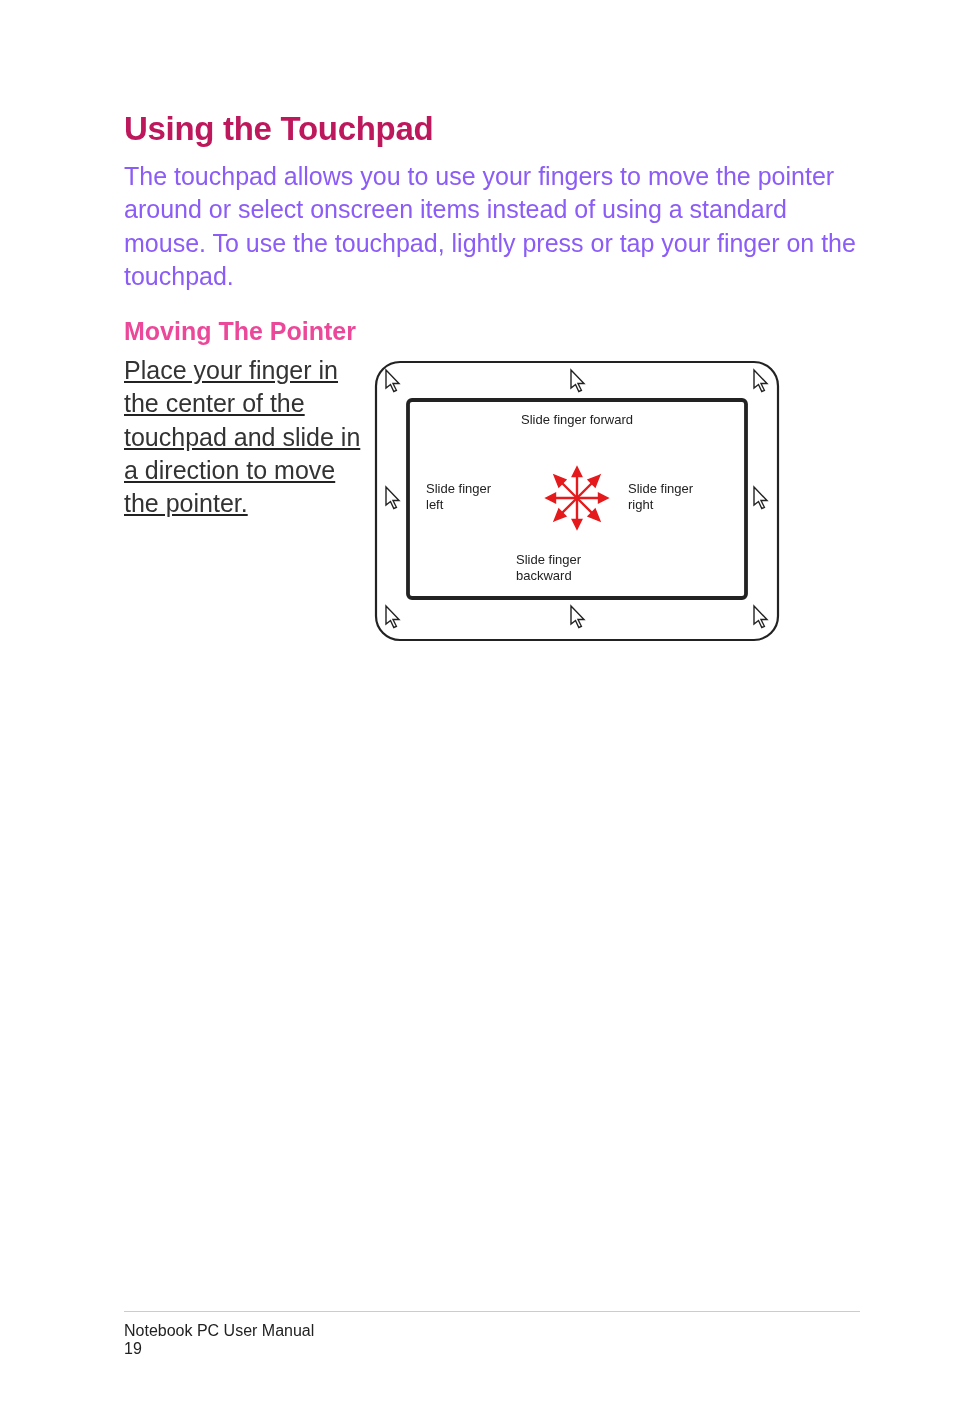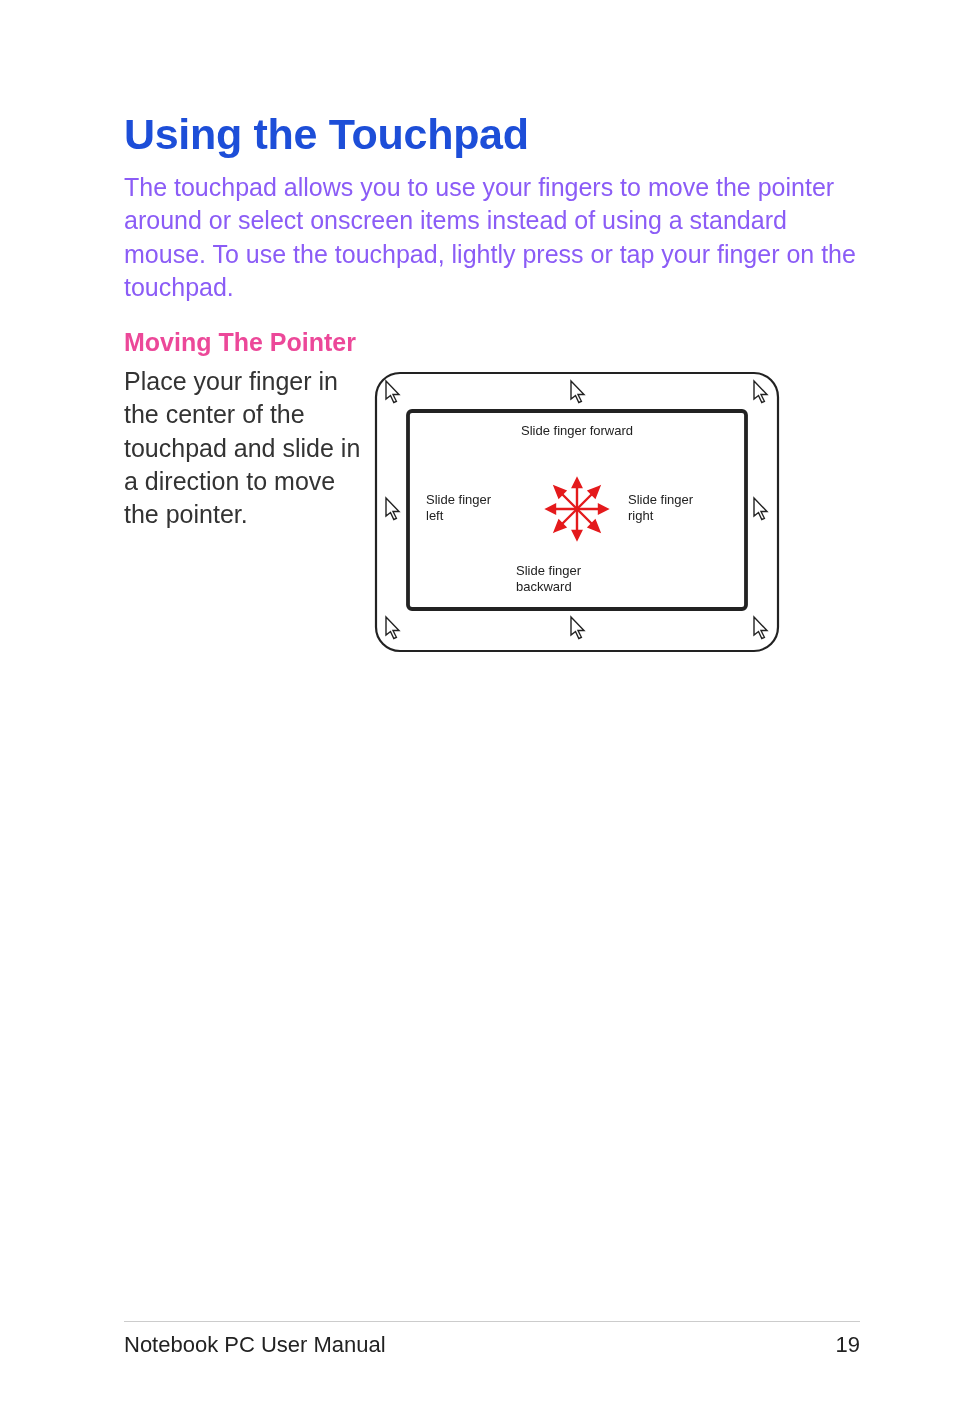--- a/index.html
+++ b/index.html
@@ -13,42 +13,43 @@
     position: relative;
   }
   .page {
     box-sizing: border-box;
     width: 954px;
     height: 1418px;
     padding: 110px 94px 60px 124px;
     position: relative;
   }
   h1.section {
-    font-size: 43px;
+    font-size: 33px;
     font-weight: 700;
     margin: 0 0 12px 0;
     letter-spacing: -0.3px;
-    color: #1d4ed8;
+    color: #be185d;
   }
   p.body {
     font-size: 25px;
     line-height: 1.33;
     margin: 0 0 24px 0;
     color: #8b5cf6;
     font-weight: 400;
   }
   h2.sub {
     font-size: 25px;
     font-weight: 700;
     margin: 0 0 8px 0;
     color: #ec4899;
   }
   .pointer-row {
     display: flex;
     align-items: flex-start;
+    text-decoration: underline;
   }
   .pointer-text {
     width: 238px;
     font-size: 25px;
     line-height: 1.33;
     color: #333;
     padding-right: 10px;
   }
   .diagram-wrap {
     width: 410px;
@@ -57,22 +58,23 @@
   }
   .footer {
     position: absolute;
     left: 124px;
     right: 94px;
     bottom: 60px;
     border-top: 1px solid #ccc;
     padding-top: 10px;
     display: flex;
     justify-content: space-between;
-    font-size: 22px;
+    font-size: 16px;
     color: #222;
+    flex-direction: column;
   }
   svg text {
     font-family: "Helvetica Neue", Helvetica, Arial, sans-serif;
   }
 </style>
 </head>
 <body>
 
 <div class="page">
 

